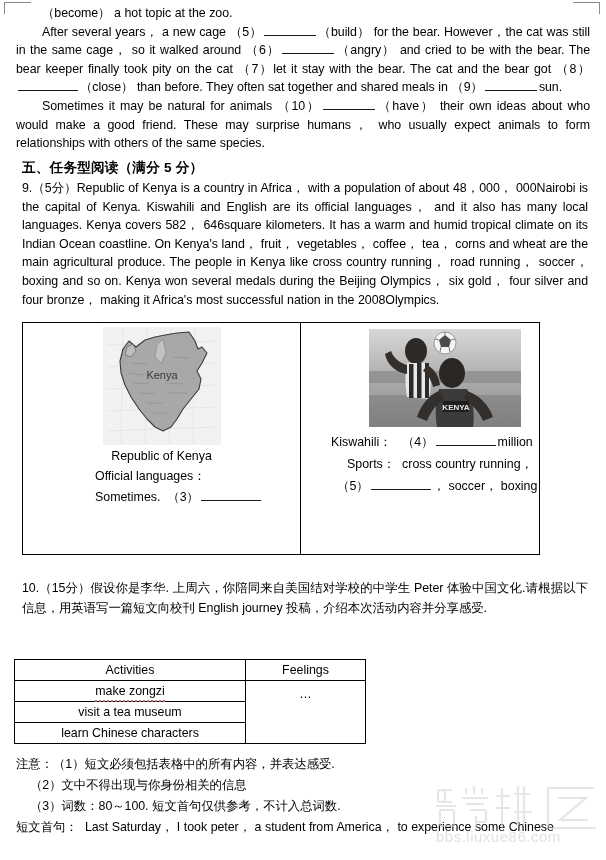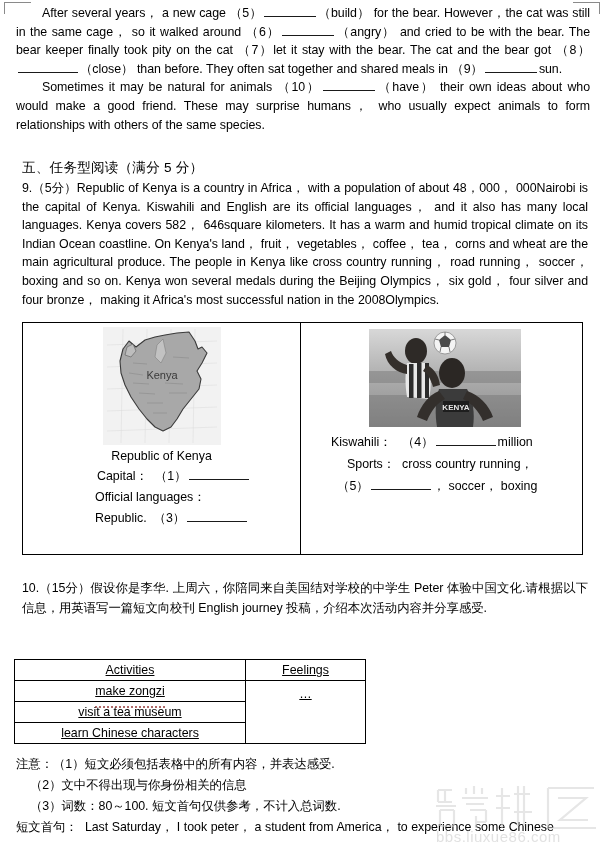--- a/index.html
+++ b/index.html
@@ -49,32 +49,32 @@
     vertical-align: baseline;
     height: 0.95em;
     margin: 0 2px;
   }
   .b-md { width: 52px; }
   .b-lg { width: 60px; }
 
   
   .section-head {
     font-size: 13.6px;
-    font-weight: normal;
+    font-weight: bold;
     line-height: 19px;
     letter-spacing: 0.2px;
     margin: 0;
   }
 
   
   .kenya-box {
     position: absolute;
     left: 22px;
     top: 322px;
-    width: 561px;
+    width: 518px;
     height: 233px;
     border: 1px solid #000000;
     box-sizing: border-box;
     display: flex;
   }
   .kenya-col {
     box-sizing: border-box;
     position: relative;
   }
   .kenya-col.left {
@@ -139,27 +139,26 @@
     table-layout: fixed;
   }
   .write-table td, .write-table th {
     border: 1px solid #000000;
     font-size: 12.4px;
     font-weight: normal;
     text-align: center;
     height: 20px;
     padding: 0 2px;
     line-height: 18px;
-    text-decoration: underline;
   }
   .write-table col.c-act { width: 231px; }
   .write-table col.c-feel { width: 120px; }
   .zongzi-underline {
     border-bottom: 2px dotted #b06a6a;
-    padding-bottom: 8px;
+    padding-bottom: 2px;
   }
 
   
   .watermark {
     position: absolute;
     left: 432px;
     top: 782px;
     width: 172px;
     height: 74px;
     pointer-events: none;
@@ -179,20 +178,21 @@
 </head>
 <body>
 
 <div class="page">
 
   <div class="crop-mark tl"></div>
   <div class="crop-mark tr"></div>
 
   <div style="position:absolute; left:16px; top:4px; width:574px;">
 
+    <p class="para" style="text-indent:26px;"><span>（become） a hot topic at the zoo.</span></p>
 
     <p class="para indent"><span>After several years， a new cage （5）</span><span class="blank b-md"></span><span>（build） for the bear. However，the cat was still in the same cage， so it walked around （6）</span><span class="blank b-md"></span><span>（angry） and cried to be with the bear. The bear keeper finally took pity on the cat （7）</span><span>let it stay with the bear. The cat and the bear got （8）</span><span class="blank b-lg"></span><span>（close） than before. They often sat together and shared meals in （9）</span><span class="blank b-md"></span><span>sun.</span></p>
 
     <p class="para indent"><span>Sometimes it may be natural for animals （10）</span><span class="blank b-md"></span><span>（have） their own ideas about who would make a good friend. These may surprise humans， who usually expect animals to form relationships with others of the same species.</span></p>
   </div>
 
   <div style="position:absolute; left:22px; top:158px; width:566px;">
     <p class="section-head">五、任务型阅读（满分 5 分）</p>
     <p class="para" style="margin-top:2px;"><span>9.（5分）</span><span>Republic of Kenya is a country in Africa， with a population of about 48，000， 000Nairobi is the capital of Kenya. Kiswahili and English are its official languages， and it also has many local languages. Kenya covers 582， 646square kilometers. It has a warm and humid tropical climate on its Indian Ocean coastline. On Kenya's land， fruit， vegetables， coffee， tea， corns and wheat are the main agricultural produce. The people in Kenya like cross country running， road running， soccer， boxing and so on. Kenya won several medals during the Beijing Olympics， six gold， four silver and four bronze， making it Africa's most successful nation in the 2008Olympics.</span></p>
   </div>
@@ -217,26 +217,25 @@
             <path d="M26 46 L40 48 M30 56 L46 57 M36 66 L52 67 M44 76 L60 76 M50 86 L64 86
                      M30 36 L44 37 M58 46 L74 47 M62 56 L80 57 M66 66 L84 66 M70 30 L86 31"></path>
           </g>
           <text x="59" y="52" font-family="Liberation Sans, sans-serif" font-size="11" fill="#3a3a3a" text-anchor="middle">Kenya</text>
         </svg>
       </div>
 
       <div class="map-caption">Republic of Kenya</div>
 
       <div class="kenya-lines">
-        <div class="ln c1"><span>Capital：</span>&nbsp;&nbsp;<span>（1）</span><span class="blank b-lg"></span></div>
 
 
         <div class="ln c3">Official languages：</div>
 
-        <div class="ln c4"><span>Republic.</span>&nbsp;&nbsp;<span>（3）</span><span class="blank b-lg"></span></div>
+        <div class="ln c4"><span>Sometimes.</span>&nbsp;&nbsp;<span>（3）</span><span class="blank b-lg"></span></div>
       </div>
     </div>
 
     <div class="kenya-col right">
 
       <div class="photo-wrap">
         <svg width="152" height="98" viewBox="0 0 152 98" xmlns="http://www.w3.org/2000/svg">
           <defs>
             <linearGradient id="sky" x1="0" y1="0" x2="0" y2="1">
               <stop offset="0%" stop-color="#d8d8d8"></stop>

